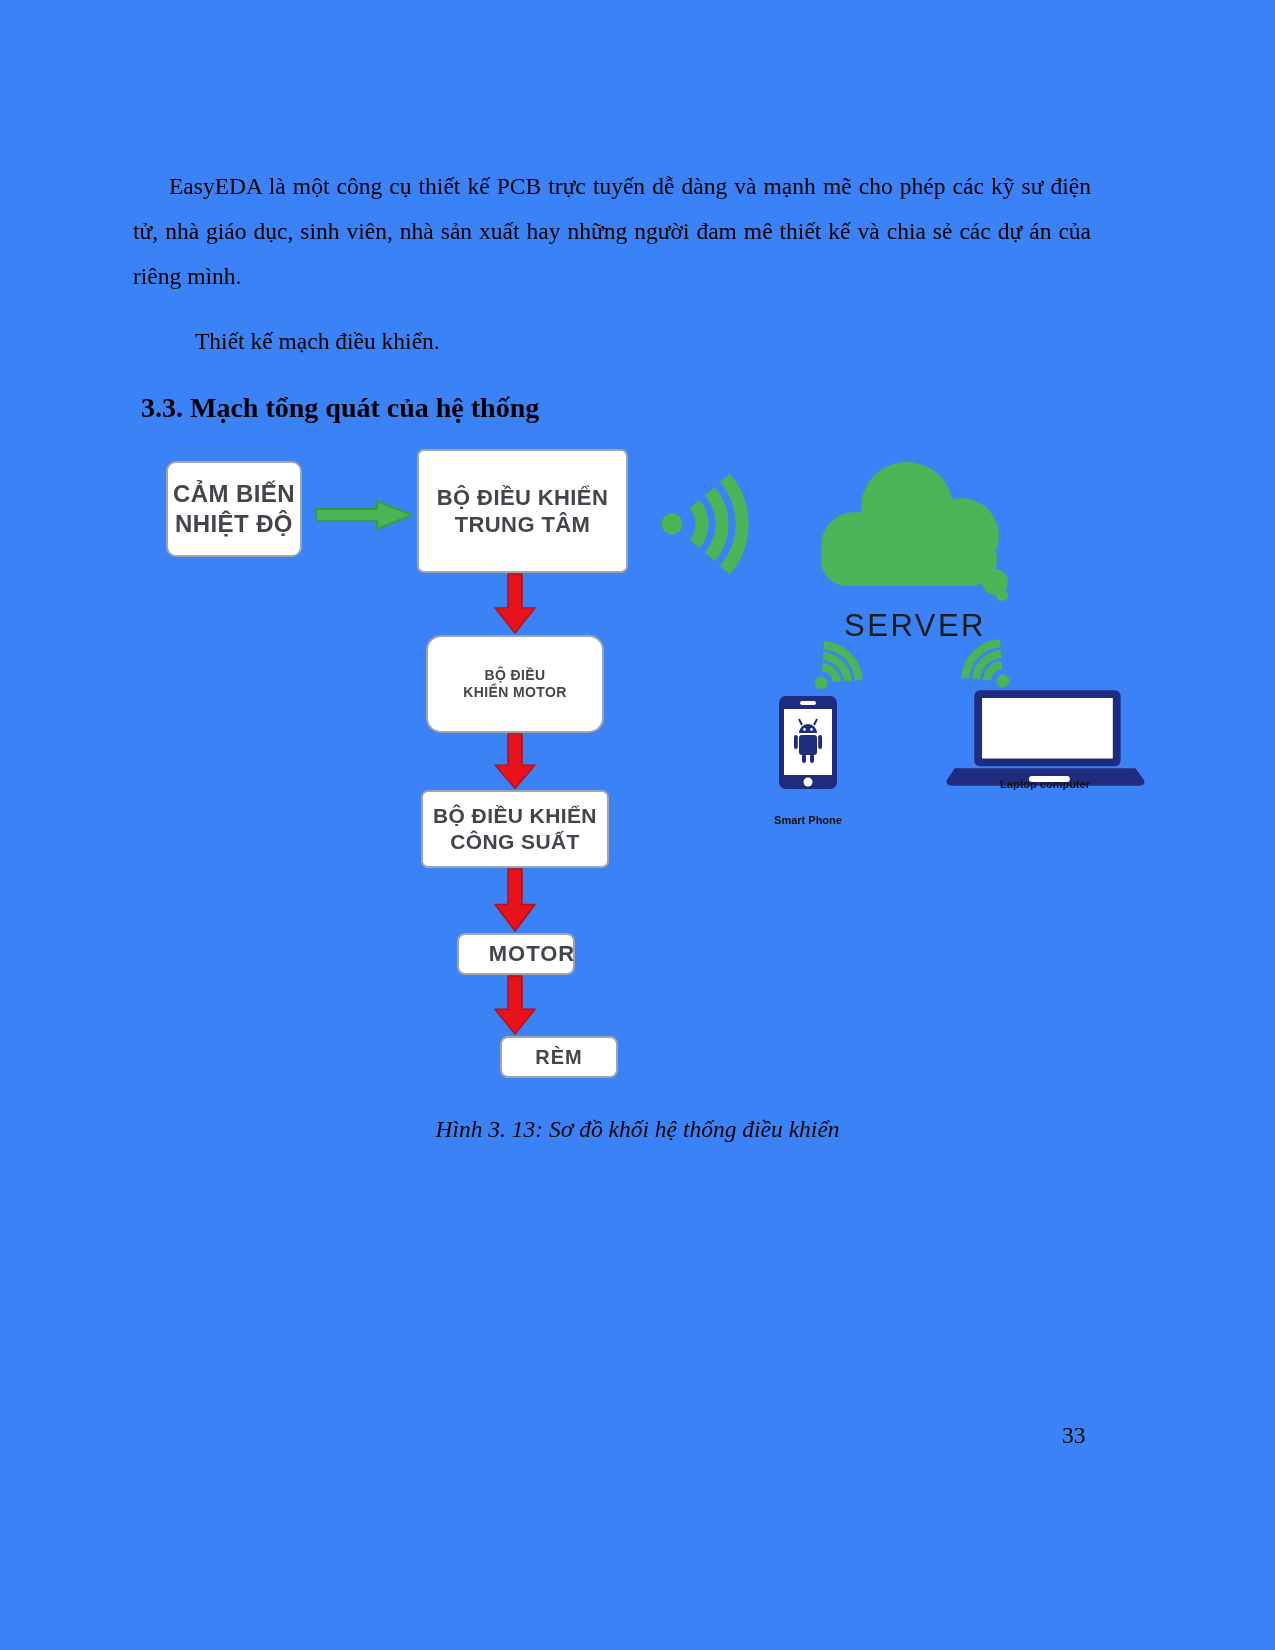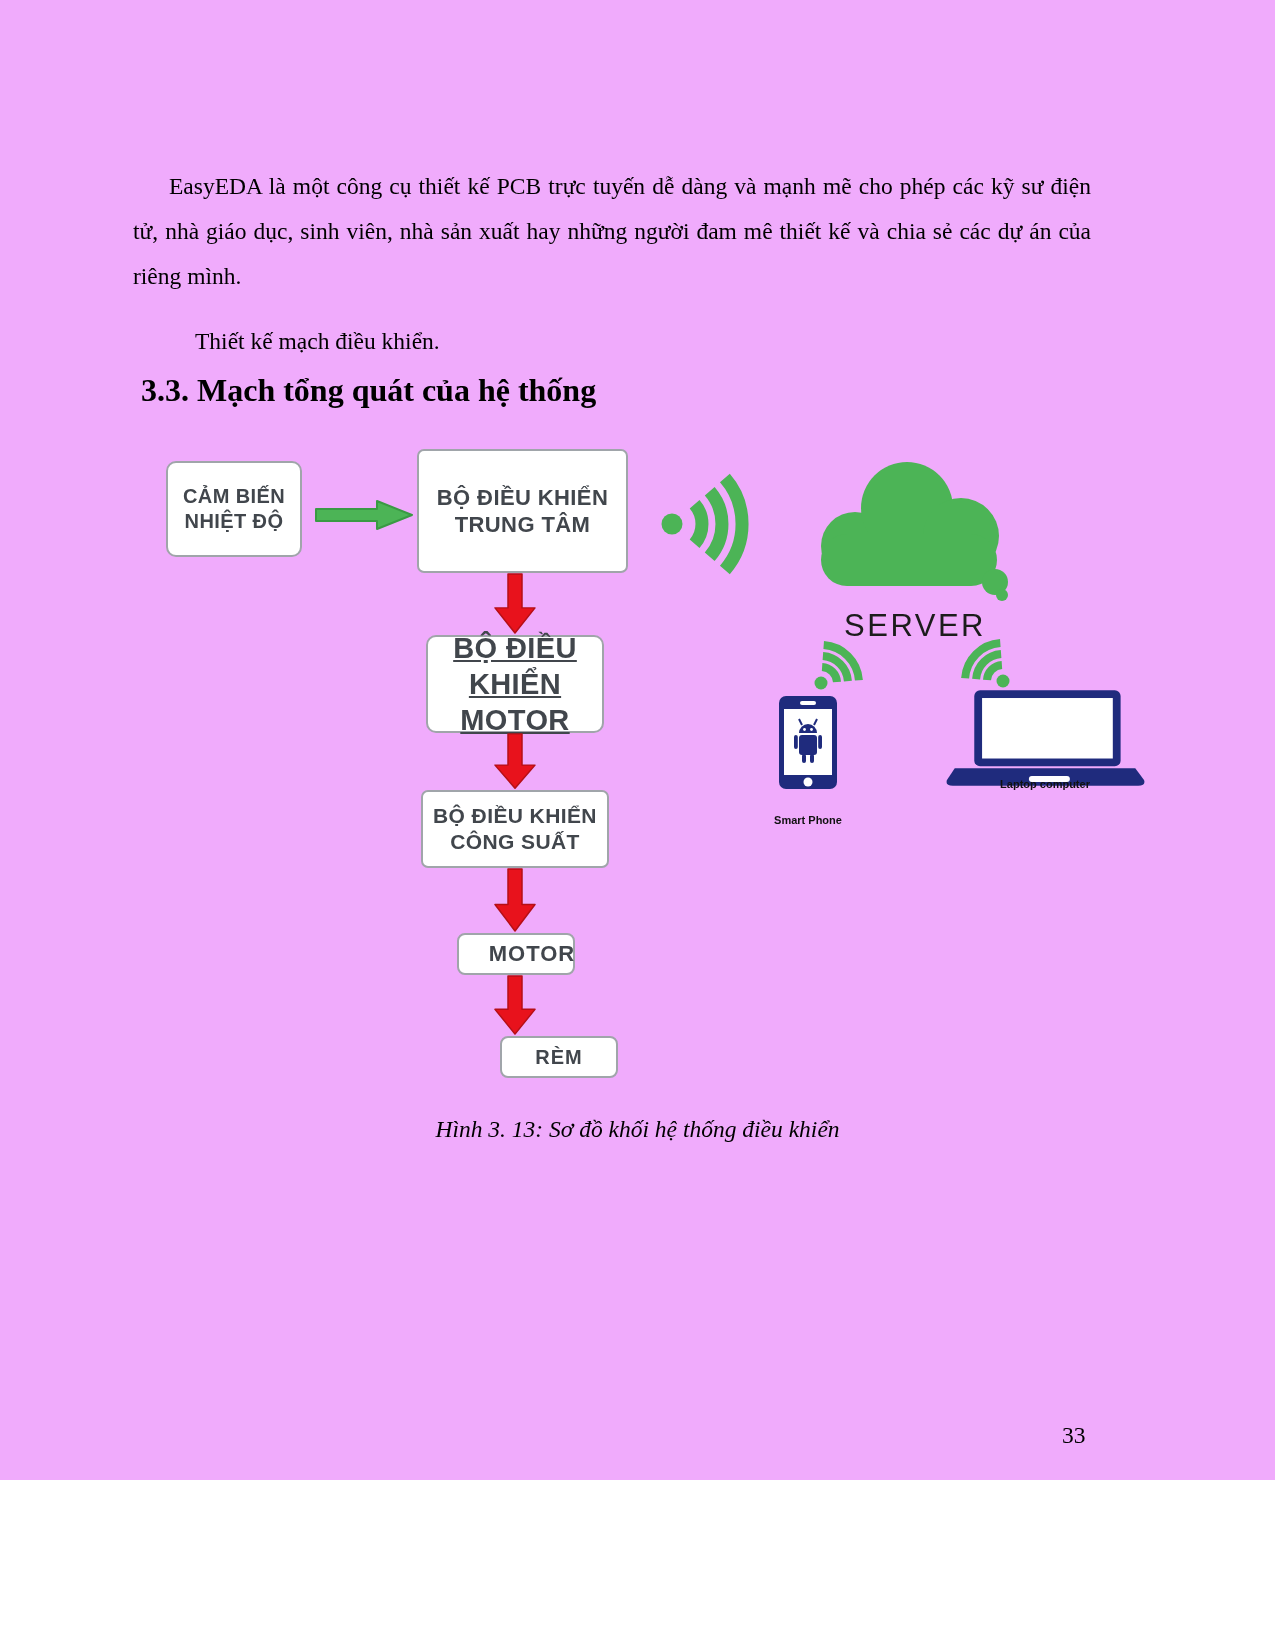--- a/index.html
+++ b/index.html
@@ -2,44 +2,44 @@
 <html style="--green: #4cb456; --green-dark: #3a9a44; --red: #e8121c; --red-dark: #b50f16; --navy: #1f2b7d; --box-border: #a0a5aa; --box-text: #41464c;"><head>
 <meta charset="utf-8">
 <style>
   :root{
     --green:#4cb456; --green-dark:#3a9a44;
     --red:#e8121c; --red-dark:#b50f16;
     --navy:#1f2b7d; --box-border:#a0a5aa; --box-text:#41464c;
   }
   html,body{margin:0;padding:0;background:#fff;}
   .page{
-    position:relative;width:1275px;height:1480px;background:#f0abfc;
+    position:relative;width:1275px;height:1650px;background:#3b82f6;
     font-family:"Liberation Serif",serif;color:#000;overflow:hidden;
   }
   .abs{position:absolute;}
   .para{
     left:133px;top:140px;width:958px;
     font-size:23.5px;line-height:45px;text-align:justify;text-indent:36px;
   }
   .h-sub{left:197px;top:283px;font-size:23.5px;font-weight:bold;}
   .body-line{left:195px;top:328px;font-size:23.5px;}
-  .h-sec{left:141px;top:372px;font-size:32px;font-weight:bold;}
+  .h-sec{left:141px;top:392px;font-size:28px;font-weight:bold;}
   .caption{left:140px;top:1112px;width:995px;text-align:center;font-size:23.5px;line-height:34px;font-style:italic;}
   .pageno{left:1062px;top:1422px;font-size:23.5px;}
 
   
   .dbox{
     position:absolute;background:#fff;border:2px solid var(--box-border);
     display:flex;align-items:center;justify-content:center;text-align:center;
     font-family:"Liberation Sans",sans-serif;font-weight:bold;color:var(--box-text);
     white-space:pre-line;letter-spacing:.4px;line-height:1.25;box-sizing:border-box;
   }
-  .bx-sensor {left:166px;top:461px;width:136px;height:96px;border-radius:10px;font-size:20px;}
+  .bx-sensor {left:166px;top:461px;width:136px;height:96px;border-radius:10px;font-size:24px;}
   .bx-central{left:417px;top:449px;width:211px;height:124px;border-radius:7px;font-size:22px;}
-  .bx-motorc {left:426px;top:635px;width:178px;height:98px;border-radius:10px;font-size:29px;text-decoration:underline;}
+  .bx-motorc {left:426px;top:635px;width:178px;height:98px;border-radius:15px;font-size:14px;}
   .bx-power  {left:421px;top:790px;width:188px;height:78px;border-radius:7px;font-size:21px;}
   .bx-motor  {left:457px;top:933px;width:118px;height:42px;border-radius:8px;font-size:22px;letter-spacing:1px;padding-left:32px;}
   .bx-curtain{left:456px;top:1036px;width:118px;height:42px;border-radius:8px;font-size:20px;letter-spacing:1px;margin-left:44px;}
 
   svg{display:block;}
   .fill-green{fill:var(--green);}
   .stroke-green{stroke:var(--green);fill:none;}
   .arrow-red{fill:var(--red);stroke:var(--red-dark);stroke-width:1.5;stroke-linejoin:round;}
   .arrow-green{fill:var(--green);stroke:var(--green-dark);stroke-width:2;stroke-linejoin:round;}
   .fill-navy{fill:var(--navy);}

